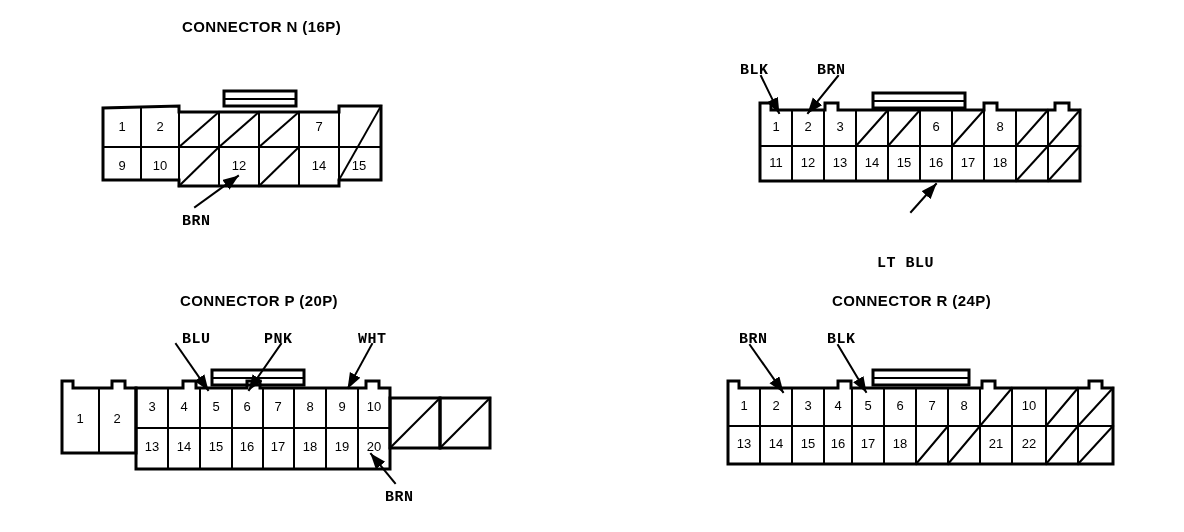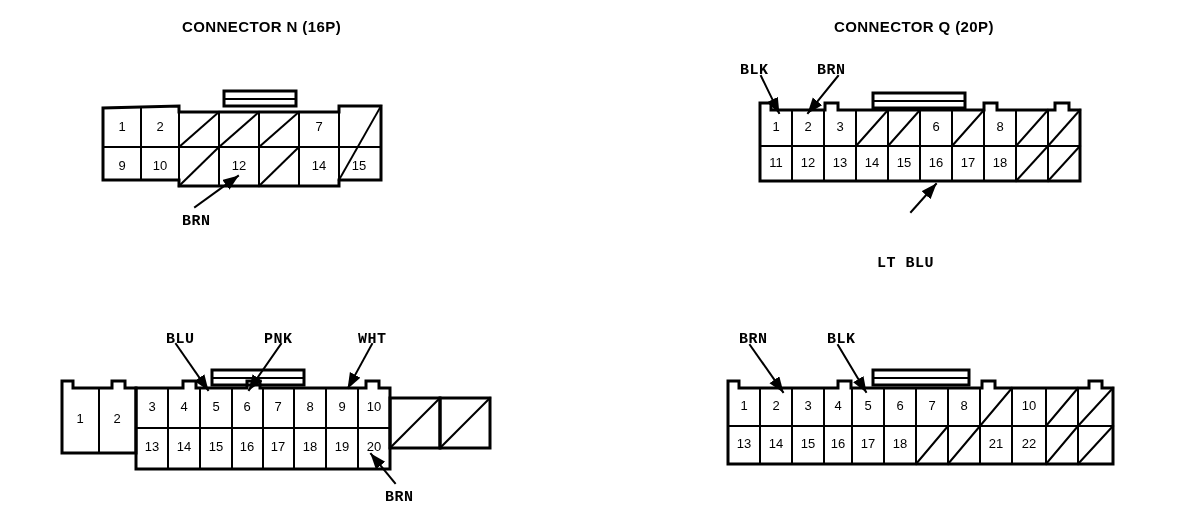--- a/index.html
+++ b/index.html
@@ -38,31 +38,32 @@
     text-anchor:middle;
   }
 </style>
 </head>
 <body>
 
 <div class="stage">
 
   <div class="ttl" style="left:182px;top:18px;">CONNECTOR N (16P)</div>
 
-  <div class="ttl" style="left:834px;top:18px;">CONNECTOR Q (20P)</div>
-
-
+
+  <div class="ttl" style="left:180px;top:292px;">CONNECTOR P (20P)</div>
+
+  <div class="ttl" style="left:832px;top:292px;">CONNECTOR R (24P)</div>
 
   <div class="wlabel" style="left:182px;top:213px;">BRN</div>
 
   <div class="wlabel" style="left:740px;top:62px;">BLK</div>
   <div class="wlabel" style="left:817px;top:62px;">BRN</div>
   <div class="wlabel" style="left:877px;top:219px;margin-top:36px;">LT BLU</div>
 
-  <div class="wlabel" style="left:166px;top:331px;">BLU</div>
+  <div class="wlabel" style="left:182px;top:331px;">BLU</div>
   <div class="wlabel" style="left:264px;top:331px;text-align:right;">PNK</div>
   <div class="wlabel" style="left:358px;top:331px;">WHT</div>
   <div class="wlabel" style="left:385px;top:489px;">BRN</div>
 
   <div class="wlabel" style="left:739px;top:331px;">BRN</div>
   <div class="wlabel" style="left:827px;top:331px;">BLK</div>
 
   <svg class="diagram" viewBox="0 0 1184 532" xmlns="http://www.w3.org/2000/svg">
     <defs>
       <marker id="arrowhead" markerWidth="9" markerHeight="9" refX="7.5" refY="3" orient="auto" markerUnits="strokeWidth">

